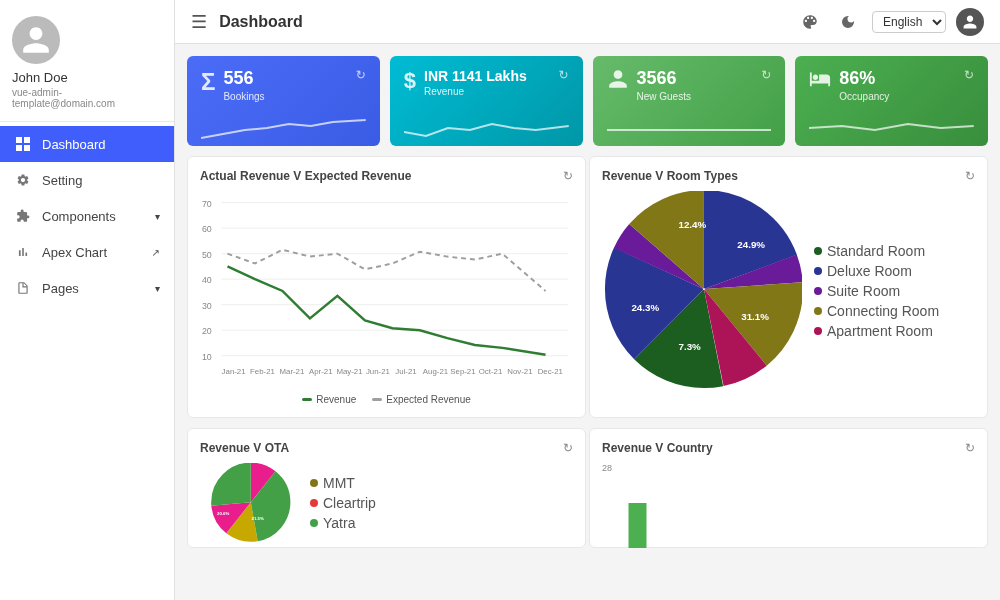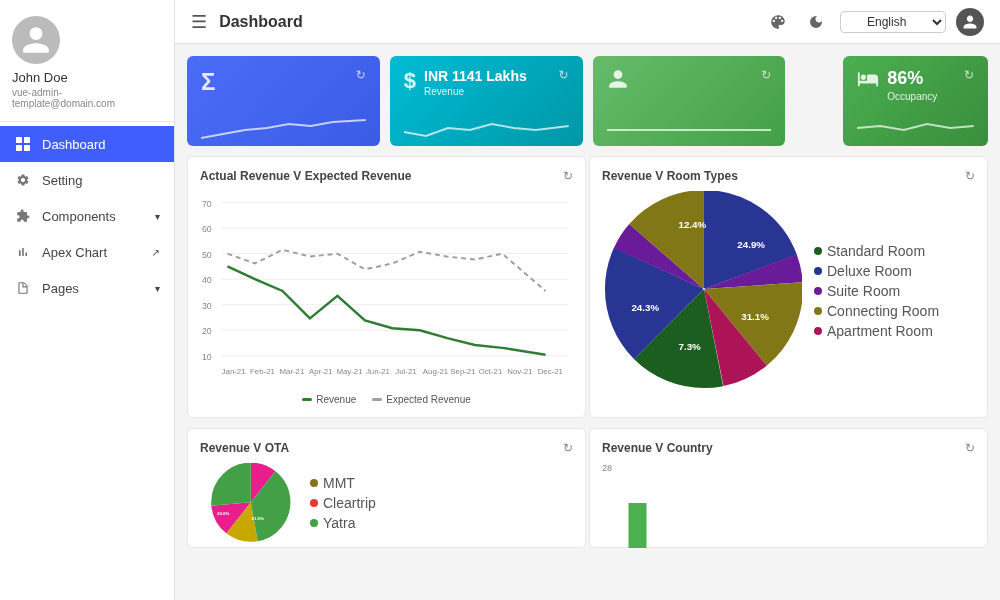--- a/index.html
+++ b/index.html
@@ -21,33 +21,33 @@
 
     
     .main { flex: 1; display: flex; flex-direction: column; overflow: hidden; }
 
     
     .header { height: 44px; background: #fff; border-bottom: 1px solid #e0e0e0; display: flex; align-items: center; padding: 0 16px; flex-shrink: 0; }
     .header-menu { font-size: 18px; margin-right: 12px; cursor: pointer; color: #555; }
     .header-title { font-size: 16px; font-weight: 600; color: #333; flex: 1; }
     .header-icons { display: flex; align-items: center; gap: 10px; }
     .header-icon { width: 28px; height: 28px; display: flex; align-items: center; justify-content: center; cursor: pointer; color: #555; font-size: 16px; }
-    .lang-select { border: 1px solid #ccc; border-radius: 4px; padding: 2px 22px; font-size: 12px; background: #fff; cursor: pointer; color: #333; }
+    .lang-select { border: 1px solid #ccc; border-radius: 4px; padding: 2px 6px; font-size: 12px; background: #fff; cursor: pointer; color: #333; }
     .user-icon-btn { width: 28px; height: 28px; border-radius: 50%; background: #555; display: flex; align-items: center; justify-content: center; cursor: pointer; }
 
     
     .content { flex: 1; overflow-y: auto; padding: 12px; display: flex; flex-direction: column; gap: 10px; }
 
     
     .stat-cards { display: grid; grid-template-columns: repeat(4, 1fr); gap: 10px; }
     .stat-card { border-radius: 6px; padding: 12px 14px 0; position: relative; overflow: hidden; height: 90px; display: flex; flex-direction: column; }
     .stat-card-blue { background: linear-gradient(135deg, #4a6cf7, #3a5ce5); }
     .stat-card-cyan { background: linear-gradient(135deg, #00bcd4, #0097a7); }
     .stat-card-green1 { background: linear-gradient(135deg, #66bb6a, #43a047); }
-    .stat-card-green2 { background: linear-gradient(135deg, #4caf50, #388e3c); margin-left: 48px; }
+    .stat-card-green2 { background: linear-gradient(135deg, #4caf50, #388e3c); }
     .stat-card-top { display: flex; align-items: flex-start; justify-content: space-between; }
     .stat-icon { font-size: 22px; color: rgba(255,255,255,0.85); }
     .stat-info { flex: 1; margin-left: 8px; }
     .stat-value { font-size: 18px; font-weight: 700; color: #fff; }
     .stat-label { font-size: 10px; color: rgba(255,255,255,0.85); margin-top: 2px; }
     .stat-refresh { font-size: 12px; color: rgba(255,255,255,0.7); cursor: pointer; }
     .stat-sparkline { margin-top: auto; height: 36px; }
 
     
     .charts-row { display: grid; grid-template-columns: 1fr 1fr; gap: 3px; }
@@ -169,20 +169,24 @@
     </div>
   </div>
 
   <div class="content">
 
     <div class="stat-cards">
 
       <div class="stat-card stat-card-blue">
         <div class="stat-card-top">
           <span class="stat-icon" style="font-size:24px;font-weight:700;">Σ</span>
+          <div class="stat-info">
+            <div class="stat-value">556</div>
+            <div class="stat-label">Bookings</div>
+          </div>
           <span class="stat-refresh">↻</span>
         </div>
         <div class="stat-sparkline">
           <svg width="100%" height="36" viewBox="0 0 150 36" preserveAspectRatio="none">
             <polyline points="0,28 20,24 40,20 60,18 80,14 100,16 120,12 150,10" fill="none" stroke="rgba(255,255,255,0.7)" stroke-width="2"></polyline>
           </svg>
         </div>
       </div>
 
       <div class="stat-card stat-card-cyan">
@@ -201,20 +205,24 @@
         </div>
       </div>
 
       <div class="stat-card stat-card-green1">
         <div class="stat-card-top">
           <span class="stat-icon">
             <svg width="22" height="22" viewBox="0 0 24 24" fill="rgba(255,255,255,0.85)">
                 <path d="M12 12c2.7 0 4.8-2.1 4.8-4.8S14.7 2.4 12 2.4 7.2 4.5 7.2 7.2 9.3 12 12 12zm0 2.4c-3.2 0-9.6 1.6-9.6 4.8v2.4h19.2v-2.4c0-3.2-6.4-4.8-9.6-4.8z"></path>
               </svg>
           </span>
+          <div class="stat-info">
+            <div class="stat-value">3566</div>
+            <div class="stat-label">New Guests</div>
+          </div>
           <span class="stat-refresh">↻</span>
         </div>
         <div class="stat-sparkline">
           <svg width="100%" height="36" viewBox="0 0 150 36" preserveAspectRatio="none">
             <polyline points="0,20 30,20 60,20 90,20 120,20 150,20" fill="none" stroke="rgba(255,255,255,0.7)" stroke-width="2"></polyline>
           </svg>
         </div>
       </div>
 
       <div class="stat-card stat-card-green2">

